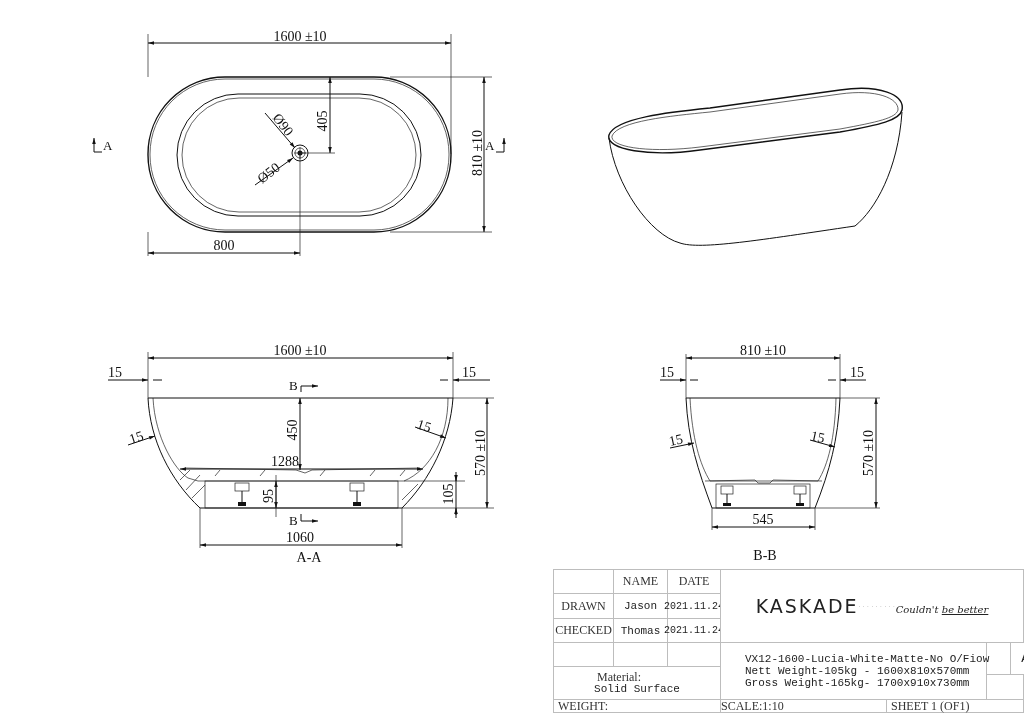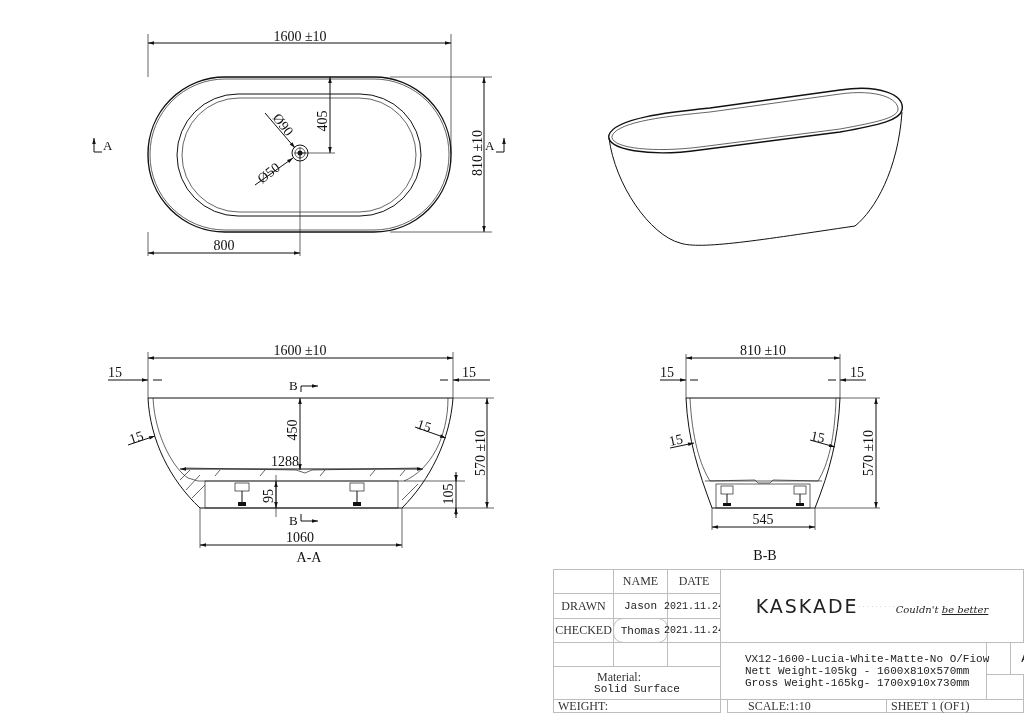--- a/index.html
+++ b/index.html
@@ -236,21 +236,21 @@
 
   <div class="tb-cell" style="left:0;top:0;width:61px;height:25px;"></div>
   <div class="tb-cell tb-small" style="left:60px;top:0;width:55px;height:25px;">NAME</div>
   <div class="tb-cell tb-small" style="left:114px;top:0;width:54px;height:25px;">DATE</div>
 
   <div class="tb-cell tb-small" style="left:0;top:24px;width:61px;height:26px;">DRAWN</div>
   <div class="tb-cell tb-mono tb-name" style="left:60px;top:24px;width:55px;height:26px;">Jason</div>
   <div class="tb-cell tb-mono tb-date" style="left:114px;top:24px;width:54px;height:26px;">2021.11.24</div>
 
   <div class="tb-cell tb-small" style="left:0;top:49px;width:61px;height:25px;">CHECKED</div>
-  <div class="tb-cell tb-mono tb-name" style="left:60px;top:49px;width:55px;height:25px;border-radius:10px;">Thomas</div>
+  <div class="tb-cell tb-mono tb-name" style="left:60px;top:49px;width:55px;height:25px;">Thomas</div>
   <div class="tb-cell tb-mono tb-date" style="left:114px;top:49px;width:54px;height:25px;">2021.11.24</div>
 
   <div class="tb-cell" style="left:0;top:73px;width:61px;height:25px;"></div>
   <div class="tb-cell" style="left:60px;top:73px;width:55px;height:25px;"></div>
   <div class="tb-cell" style="left:114px;top:73px;width:54px;height:25px;"></div>
 
   <div class="tb-cell" style="left:0;top:97px;width:168px;height:34px;display:block;">
     <div class="tb-small" style="position:absolute;left:4px;top:3px;margin-left:39px;">Material:</div>
     <div class="tb-mono" style="position:absolute;left:0;right:0;top:16px;text-align:center;font-size:11px;">Solid Surface</div>
   </div>
@@ -265,15 +265,15 @@
 
   <div class="tb-cell tb-mono" style="left:167px;top:73px;width:267px;height:58px;flex-direction:column;align-items:flex-start;padding-left:24px;">
     <div class="spec-line">VX12-1600-Lucia-White-Matte-No O/Fiow</div>
     <div class="spec-line">Nett Weight-105kg - 1600x810x570mm</div>
     <div class="spec-line">Gross Weight-165kg- 1700x910x730mm</div>
   </div>
 
   <div class="tb-cell tb-mono" style="left:433px;top:73px;width:38px;height:33px;font-size:13px;margin-left:24px;">A4</div>
   <div class="tb-cell" style="left:433px;top:105px;width:38px;height:26px;"></div>
 
-  <div class="tb-cell tb-small" style="left:174px;top:130px;width:167px;height:14px;justify-content:flex-start;padding-left:20px;">SCALE:1:10</div>
+  <div class="tb-cell tb-small" style="left:167px;top:130px;width:167px;height:14px;justify-content:flex-start;padding-left:0;">SCALE:1:10</div>
   <div class="tb-cell tb-small" style="left:333px;top:130px;width:138px;height:14px;justify-content:flex-start;padding-left:4px;">SHEET 1 (OF1)</div>
 </div>
 
 </body></html>

